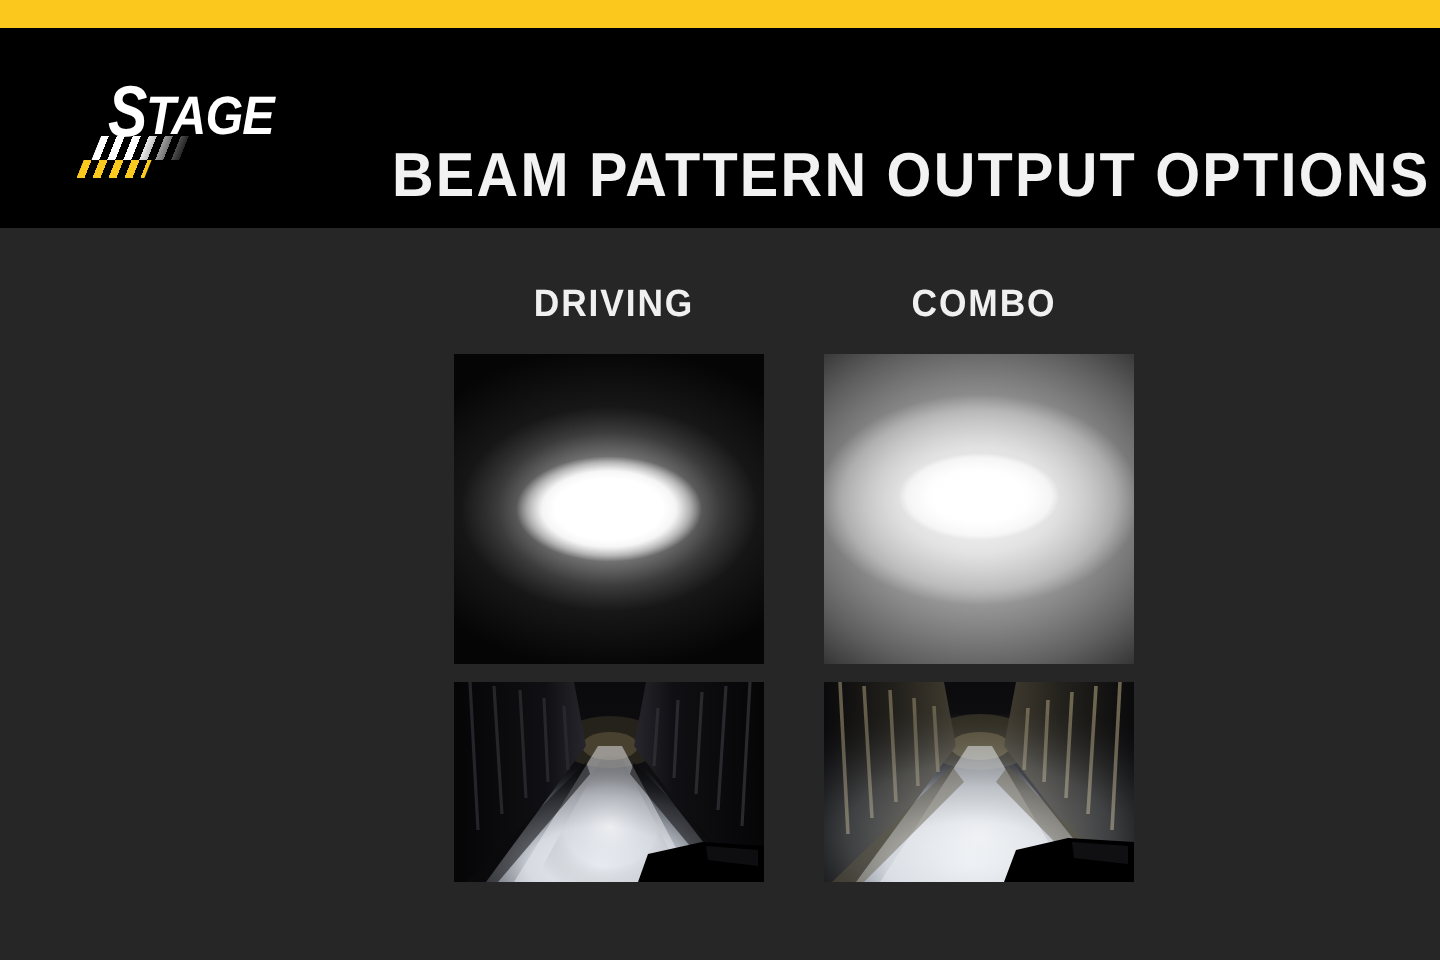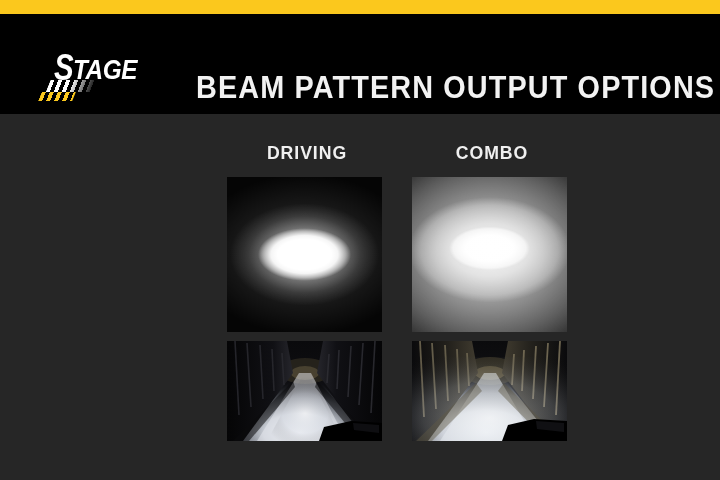--- a/index.html
+++ b/index.html
@@ -19,21 +19,21 @@
   }
 
   
   #header-band {
     position:absolute; left:0; top:14px; width:720px; height:100px;
     background:#000000;
   }
 
   
   #brand-logo {
-    position:absolute; left:26px; top:26px; width:150px; height:72px;margin-top:12px;
+    position:absolute; left:26px; top:26px; width:150px; height:72px;
   }
   .logo-line { position:absolute; white-space:nowrap; }
 
   
   #logo-line-stage { left:28px; top:-2px; }
   #logo-line-stage .big-s {
     font-family:"Liberation Sans", sans-serif;
     font-weight:bold; font-style:italic;
     font-size:36px; line-height:36px; color:#FFFFFF;
     display:inline-block; transform:scaleX(.82); transform-origin:left bottom;

